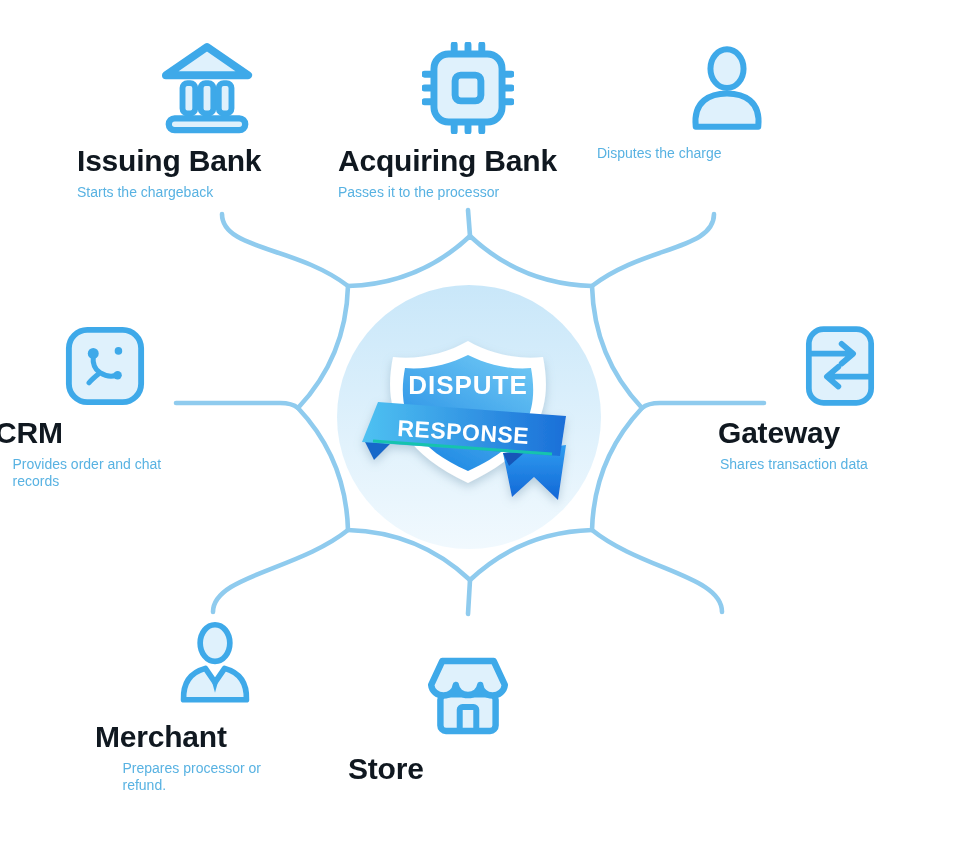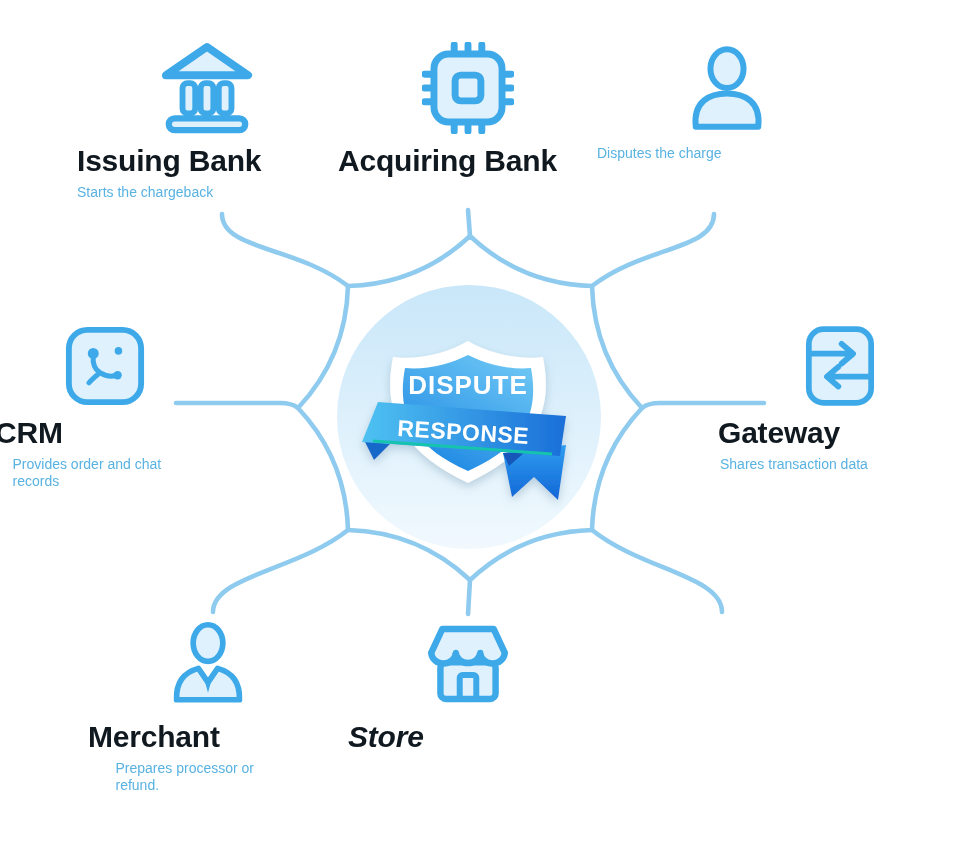--- a/index.html
+++ b/index.html
@@ -108,20 +108,21 @@
     <div class="icon-wrap" style="height:100px;">
       <svg width="92" height="92" viewBox="0 0 100 100">
         <g class="st" stroke-width="7.5">
           <path d="M35,3 V13 M50,3 V13 M65,3 V13 M35,87 V97 M50,87 V97 M65,87 V97 M3,35 H13 M3,50 H13 M3,65 H13 M87,35 H97 M87,50 H97 M87,65 H97"></path>
         </g>
         <rect class="sf" stroke-width="7.5" x="13" y="13" width="74" height="74" rx="16"></rect>
         <rect class="st" stroke-width="7.5" x="36" y="36" width="28" height="28" rx="6" fill="#f4fbff"></rect>
       </svg>
     </div>
     <div class="node-title">Acquiring Bank</div>
+    <div class="node-sub">Passes it to the processor</div>
   </div>
 
   <div class="node" style="left:597px;top:38px;width:260px;">
     <div class="icon-wrap" style="height:100px;">
       <svg width="94" height="92" viewBox="0 0 100 100">
         <path class="sf" stroke-width="6.5" d="M16,92 C13,64 32,56 50,56 C68,56 87,64 84,92 Z"></path>
         <ellipse class="sf" stroke-width="6.5" cx="50" cy="29" rx="18" ry="21"></ellipse>
       </svg>
     </div>
     <div class="node-sub">Disputes the charge</div>
@@ -146,33 +147,33 @@
       <svg width="82" height="86" viewBox="0 0 100 100">
         <rect class="sf" stroke-width="7" x="12" y="5" width="76" height="90" rx="18" fill="#e7f5fd"></rect>
         <path class="st" stroke-width="7" d="M12,35 H60 M52,23 L66,35 L52,47"></path>
         <path class="st" stroke-width="7" d="M88,63 H40 M48,51 L34,63 L48,75"></path>
       </svg>
     </div>
     <div class="node-title">Gateway</div>
     <div class="node-sub" style="max-width:240px;">Shares transaction data</div>
   </div>
 
-  <div class="node" style="left:88px;top:614px;width:240px;">
+  <div class="node" style="left:95px;top:614px;width:240px;">
     <div class="icon-wrap" style="height:100px;">
       <svg width="88" height="96" viewBox="0 0 100 110">
         <path class="sf" stroke-width="6.5" d="M14,96 C13,71 28,63 39,60 L50,76 L61,60 C72,63 87,71 86,96 Z"></path>
         <ellipse class="sf" stroke-width="6.5" cx="50" cy="31" rx="17" ry="21"></ellipse>
         <path class="dot" d="M47,77 L50,88 L53,77 Z"></path>
       </svg>
     </div>
     <div class="node-title">Merchant</div>
     <div class="node-sub" style="max-width:185px;">Prepares processor or refund.</div>
   </div>
 
-  <div class="node" style="left:348px;top:614px;width:240px;font-style:italic;">
+  <div class="node" style="left:348px;top:646px;width:240px;">
     <div class="icon-wrap" style="height:100px;">
       <svg width="92" height="94" viewBox="0 0 100 100">
         <rect class="sf" stroke-width="7" x="20" y="48" width="60" height="40" rx="6"></rect>
         <path class="sf" stroke-width="7" d="M22,12 L78,12 L90,38 A13.4,12.5 0 0 1 63.3,38 A13.4,12.5 0 0 1 36.7,38 A13.4,12.5 0 0 1 10,38 Z"></path>
         <rect class="st" stroke-width="6.5" x="41" y="62" width="18" height="26" rx="3" fill="#f4fbff"></rect>
       </svg>
     </div>
     <div class="node-title">Store</div>
   </div>
 

